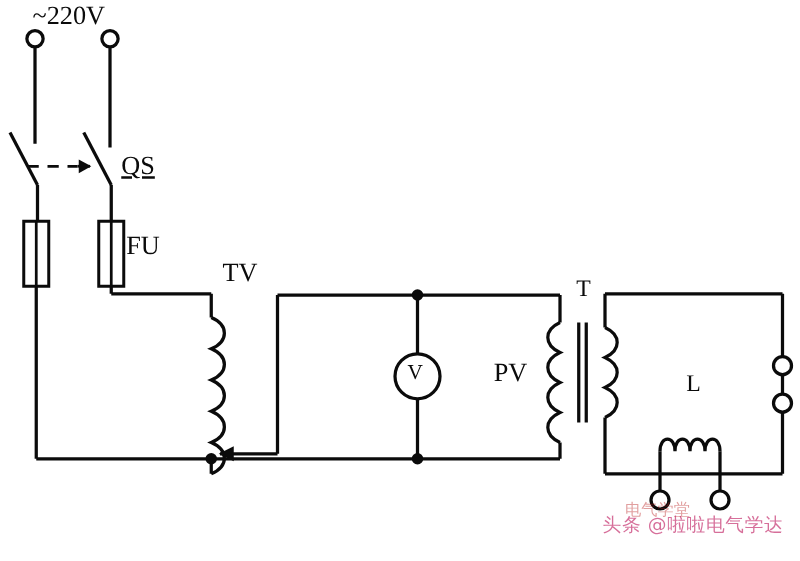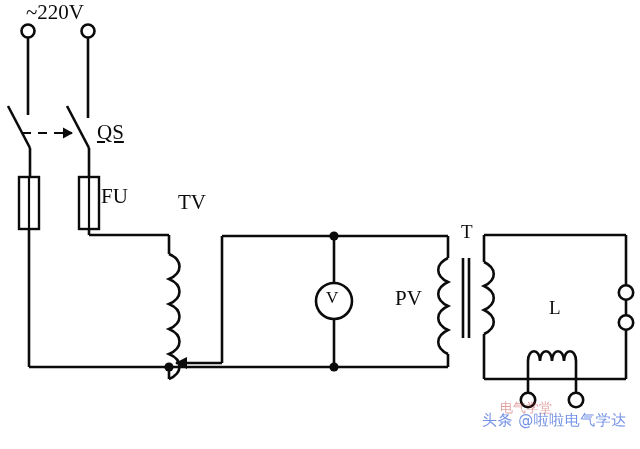--- a/index.html
+++ b/index.html
@@ -27,35 +27,35 @@
     font-family: "Liberation Serif", serif;
     color: #0b0b0b;
     white-space: nowrap;
     line-height: 1;
     -webkit-user-select: none;
     user-select: none;
   }
   .lbl-supply { left: 26px;  top: 2px;   font-size: 21px; letter-spacing: 0px; }
   .lbl-qs     { left: 97px;  top: 122px; font-size: 21px; text-decoration: underline; }
   .lbl-fu     { left: 101px; top: 186px; font-size: 21px; }
-  .lbl-tv     { left: 178px; top: 192px; font-size: 21px; }
+  .lbl-tv     { left: 178px; top: 208px; font-size: 21px; }
   .lbl-pv     { left: 353px; top: 288px; font-size: 21px; margin-left: 42px; }
   .lbl-vmeter { left: 326px; top: 289px; font-size: 17px; }
   .lbl-t      { left: 461px; top: 222px; font-size: 19px; }
   .lbl-l      { left: 549px; top: 298px; font-size: 19px; }
 
   #watermark {
     position: absolute;
     left: 482px;
     top: 411px;
     width: 150px;
     height: 30px;
     font-family: "DejaVu Sans", sans-serif;
     font-size: 15px;
-    color: #1d4ed8;
+    color: #be185d;
     opacity: 0.62;
     letter-spacing: 0.5px;
     white-space: nowrap;
     -webkit-user-select: none;
     user-select: none;
   }
   #watermark-ghost {
     position: absolute;
     left: 500px;
     top: 399px;

